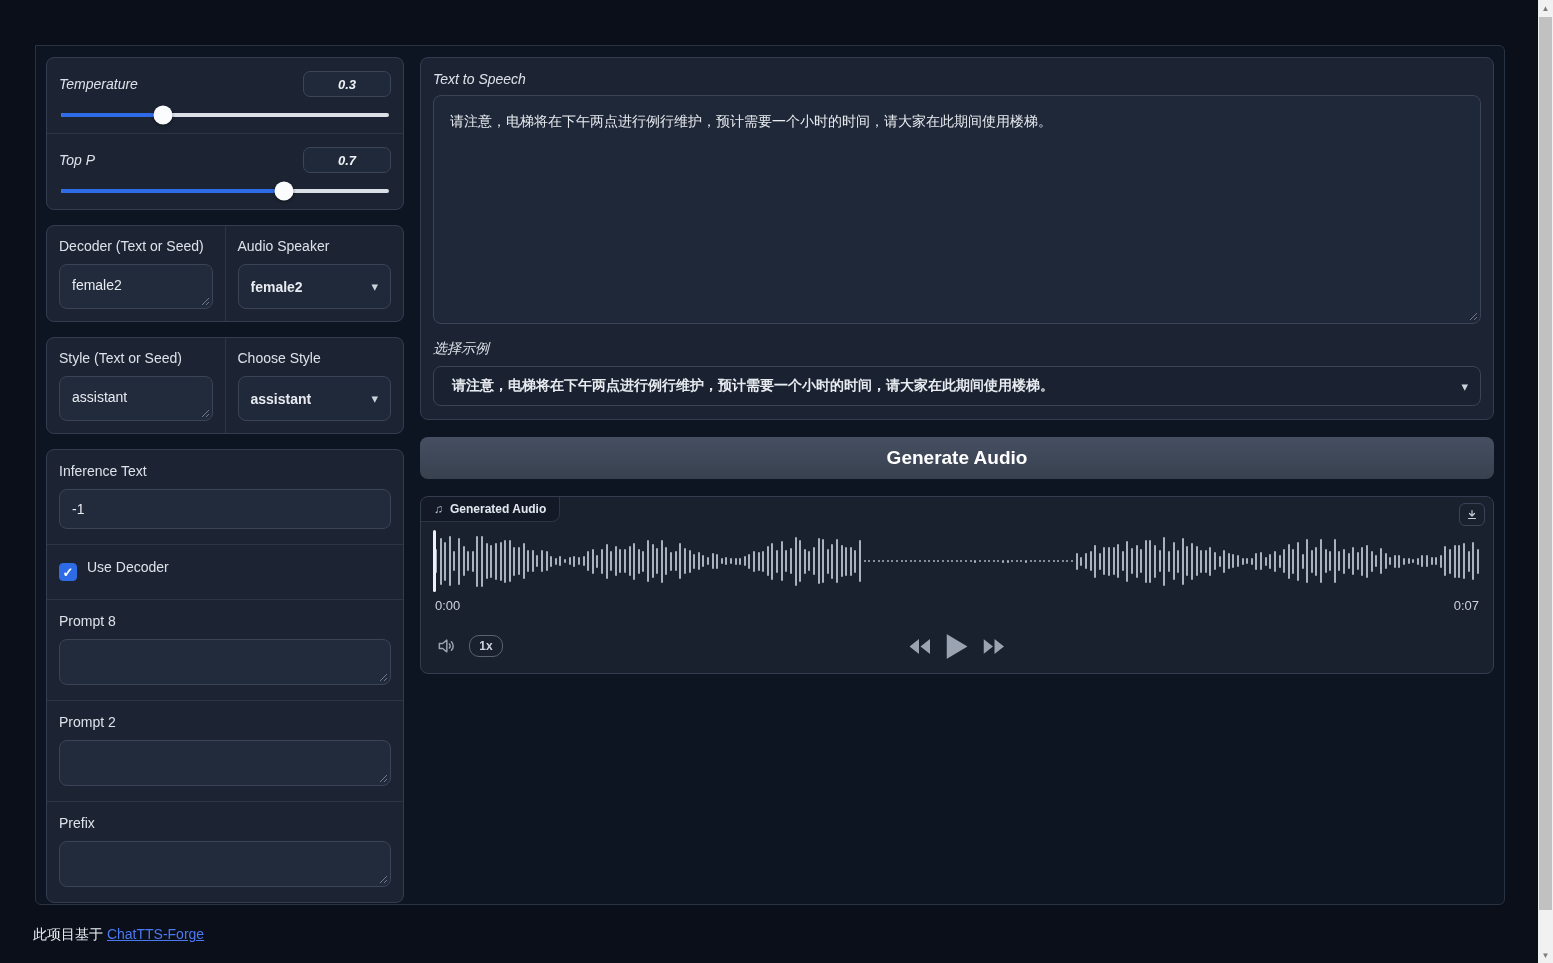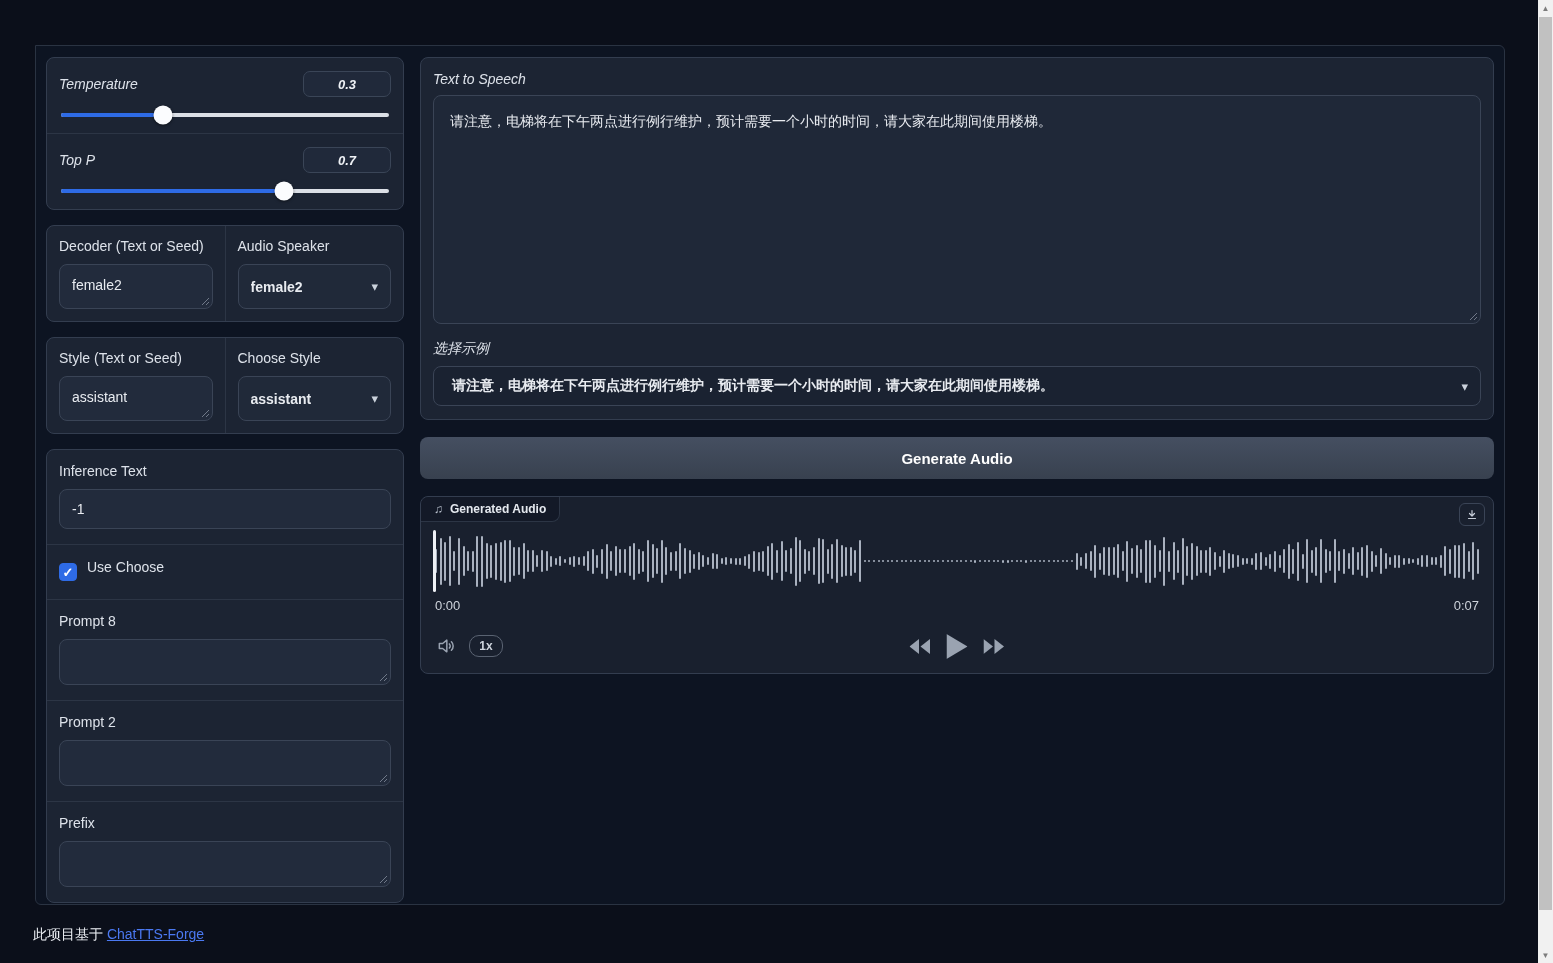--- a/index.html
+++ b/index.html
@@ -89,21 +89,21 @@
   .tts-card { padding:13px 12px; }
   .tts-card .lbl { display:block; margin-bottom:8px;font-style:italic; }
   textarea.bigtext { height:229px; line-height:1.6; padding:14px 16px; background:#1f2838; }
   .example-label { margin-top:16px; }
   .example-dd { height:40px; background:#1a2231; }
   .example-dd .dval { padding-left:6px; }
 
   .generate-btn {
     margin:17px 0; height:42px; border:none; border-radius:8px; cursor:pointer;
     background:linear-gradient(#454f61,#38414f); color:#ffffff;
-    font-size:15px; font-weight:700; font-family:"Liberation Sans",sans-serif;
+    font-size:19px; font-weight:700; font-family:"Liberation Sans",sans-serif;
   }
 
   
   .player { position:relative; background:#19202e; border:1px solid #333d4f; border-radius:8px; height:178px; }
   .player-tab {
     position:absolute; top:0; left:0; height:25px; padding:0 13px;
     display:flex; align-items:center; gap:7px;
     background:#131927; border-right:1px solid #2c3545; border-bottom:1px solid #2c3545;
     border-radius:8px 0 8px 0;
   }
@@ -219,21 +219,21 @@
         </div>
       </div>
 
       <div class="card">
         <div class="brow">
           <span class="lbl">Inference Text</span>
           <input class="tbox" value="-1" style="">
         </div>
         <div class="brow chkrow">
           <div class="chk on" id="decoder-chk">✓</div>
-          <span class="lbl">Use Choose</span>
+          <span class="lbl">Use Decoder</span>
         </div>
         <div class="brow">
           <span class="lbl">Prompt 8</span>
           <div class="input-wrap">
             <textarea class="tbox prompt" style=""></textarea>
             <svg class="rsz" width="9" height="9" viewBox="0 0 9 9">
                 <path d="M8 1 L1 8 M8 5 L5 8" stroke="#8b93a3" stroke-width="1" fill="none"></path>
               </svg>
           </div>
         </div>

